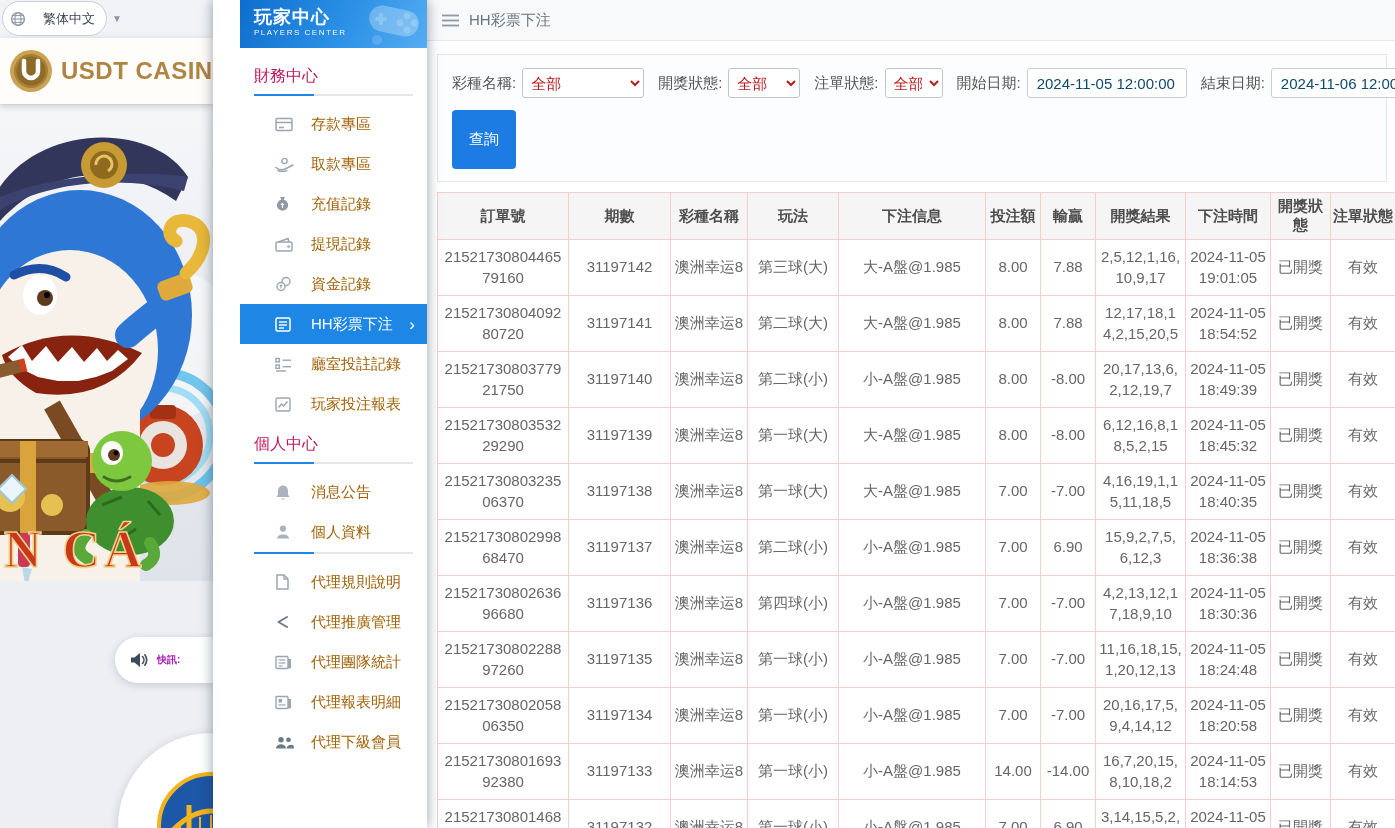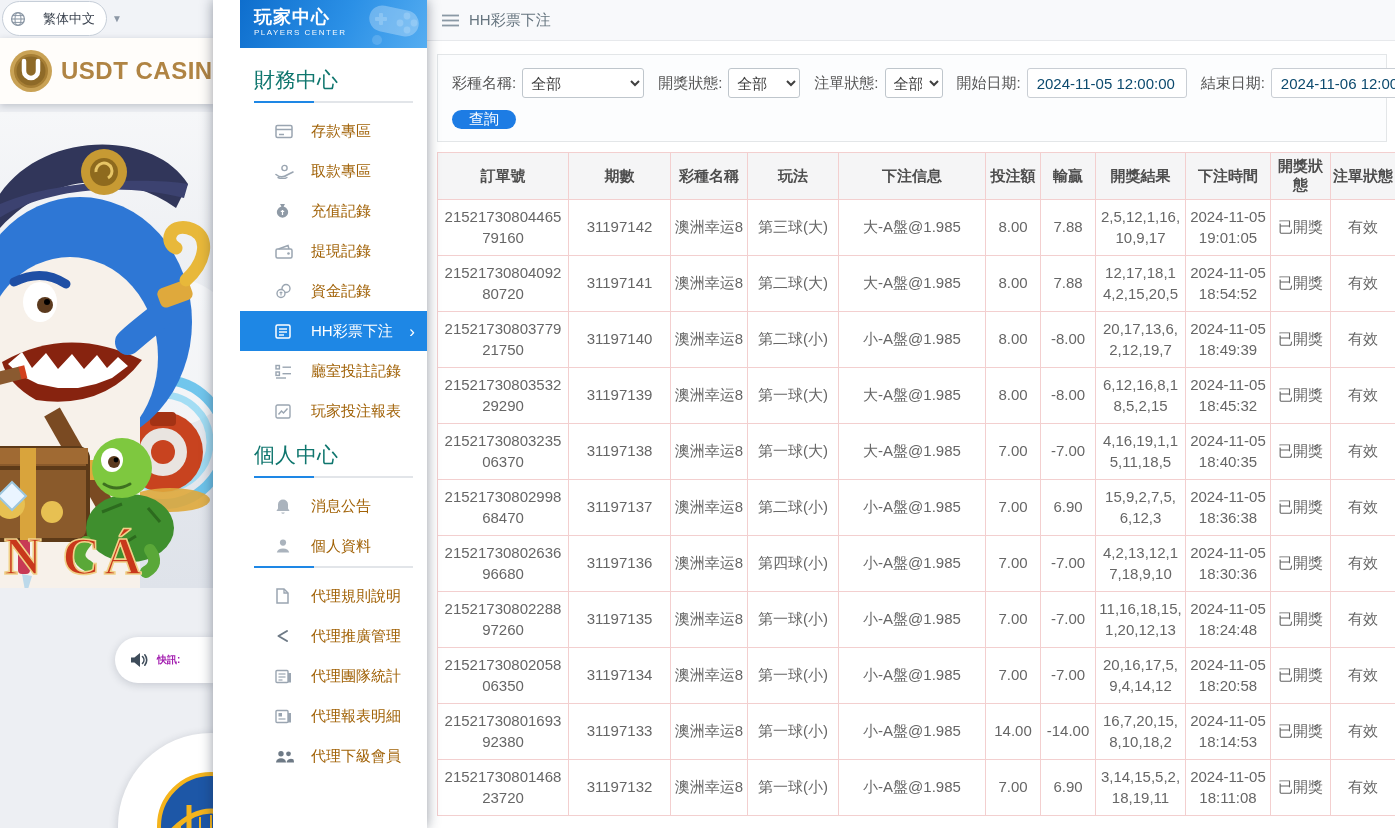--- a/index.html
+++ b/index.html
@@ -11,63 +11,63 @@
   .left-col { position:relative; width:213px; height:828px; background:#edeff3; flex:0 0 auto; overflow:visible; }
   .top-strip { position:absolute; top:0; left:0; width:213px; height:38px; background:#f1f3f7; }
   .lang-pill { position:absolute; top:1px; left:2px; height:35px; width:105px; background:#fff;
     border:1px solid #c6ced8; border-radius:18px; display:flex; align-items:center; gap:17px;
     padding:0 7px; cursor:pointer; z-index:3; }
   .lang-pill .lang-label { font-size:13px; color:#3c4450; white-space:nowrap; }
   .lang-pill .caret { font-size:10px; color:#8c97a5; }
   .logo-card { position:absolute; top:38px; left:0; width:213px; height:66px; background:#fffdfa;
     box-shadow:0 2px 7px rgba(30,40,60,.22); display:flex; align-items:center; gap:7px; padding:0 8px; z-index:2; }
   .logo-text { font-size:24px; font-weight:bold; color:#b08443; letter-spacing:.5px; white-space:nowrap; }
-  .hero { position:absolute; top:112px; left:0; width:213px; height:476px; overflow:hidden; }
+  .hero { position:absolute; top:105px; left:0; width:213px; height:476px; overflow:hidden; }
   .news-pill { position:absolute; top:637px; right:0; height:46px; width:98px; background:#fff;
     border-radius:23px 0 0 23px; box-shadow:0 2px 8px rgba(30,40,60,.18); display:flex; align-items:center;
     gap:8px; padding-left:15px; z-index:1; cursor:pointer; }
   .news-pill .news-label { font-size:10px; font-weight:bold; color:#a21caf; white-space:nowrap; }
   .team-badge { position:absolute; left:118px; top:733px; width:186px; height:186px; border-radius:50%;
     background:#fff; box-shadow:0 2px 10px rgba(30,40,60,.2); display:flex; align-items:center; justify-content:center; }
 
   
   .sidebar { position:relative; width:214px; flex:0 0 auto; background:#fff; z-index:5;
     box-shadow:0 0 12px rgba(25,35,55,.45); display:flex; flex-direction:column; overflow:hidden;padding-left:27px; }
   .sidebar-header { position:relative; height:48px; background:linear-gradient(115deg,#0e6ecd 0%,#2b90e6 55%,#55adf1 100%);
     padding:6px 0 0 14px; color:#fff; overflow:hidden; flex:0 0 auto; }
   .sidebar-title { font-size:18px; font-weight:bold; letter-spacing:1px; line-height:22px; }
   .sidebar-subtitle { font-size:8px; letter-spacing:1.5px; opacity:.95; }
   .controller-wrap { position:absolute; right:6px; top:4px; opacity:.8; }
   .nav { padding-top:8px; }
-  .nav-section-title { font-size:21px; color:#0f766e; padding:10px 14px 7px; }
+  .nav-section-title { font-size:16px; color:#be185d; padding:10px 14px 7px; }
   .nav-underline { height:2px; margin:0 14px 8px; background:#e2e5e9; position:relative; }
   .nav-underline::before { content:""; position:absolute; left:0; top:0; height:2px; width:38%; background:#1e87e5; }
   .nav-item { display:flex; align-items:center; height:40px; padding:0 12px 0 35px; color:#a16207;
     font-size:15px; cursor:pointer; }
   .nav-item .nav-icon { width:19px; height:17px; margin-right:17px; display:flex; align-items:center; flex:0 0 auto; }
   .nav-item.active { background:#1e87e5; color:#fff; }
   .nav-chevron { margin-left:auto; font-size:17px; line-height:1; }
 
   
   .main { flex:1 1 auto; background:#fff; overflow:hidden; display:flex; flex-direction:column; }
   .topbar { height:41px; flex:0 0 auto; background:#f8f9fb; border-bottom:1px solid #e7e9ec;
     display:flex; align-items:center; gap:10px; padding:0 15px; }
   .topbar-title { font-size:15px; color:#66757f; }
   .hamburger { display:flex; cursor:pointer; }
   .filter-panel { margin:13px 8px 10px 10px; border:1px solid #e3e6e8; background:#fcfdfe; padding:13px 14px 12px; flex:0 0 auto; }
   .filter-row { display:flex; align-items:flex-end; font-size:15px; color:#555; white-space:nowrap; }
   .filter-row label { margin-right:6px; }
   .filter-row .grp { margin-right:14px; display:flex; align-items:center; }
   .filter-row select { height:30px; border:1px solid #bfc6cc; border-radius:3px; background:#fff;
-    font-size:15px; color:#404040; padding:2px 4px; font-family:"Liberation Sans", sans-serif; }
+    font-size:15px; color:#b91c1c; padding:2px 4px; font-family:"Liberation Sans", sans-serif; }
   .sel-lottery { width:122px; } .sel-draw { width:72px; } .sel-order { width:58px; }
   .filter-row input { height:30px; width:160px; border:1px solid #c9ced4; border-radius:3px;
     font-size:15px; color:#0c4a6e; padding:2px 9px; font-family:"Liberation Sans", sans-serif; }
-  .search-btn { margin-top:12px; background:#1d7ce4; color:#fff; border:none; border-radius:12px;
-    font-size:15px; padding:0 17px; cursor:pointer; font-family:"Liberation Sans", sans-serif; }
+  .search-btn { margin-top:12px; background:#1d7ce4; color:#fff; border:none; border-radius:4px;
+    font-size:15px; padding:20px 17px; cursor:pointer; font-family:"Liberation Sans", sans-serif; }
 
   .table-wrap { margin-left:10px; flex:1 1 auto; overflow:hidden; }
   table { border-collapse:collapse; table-layout:fixed; width:958px; }
   th, td { border:1px solid #f3cfcf; text-align:center; }
   th { height:40px; background:#f5f5f6; color:#4d4d4d; font-size:15px; font-weight:bold; padding:4px 2px; }
   td { height:56px; color:#666; font-size:15px; padding:4px 3px; line-height:1.35; word-break:break-all; }
 </style>
 </head>
 <body>
 

